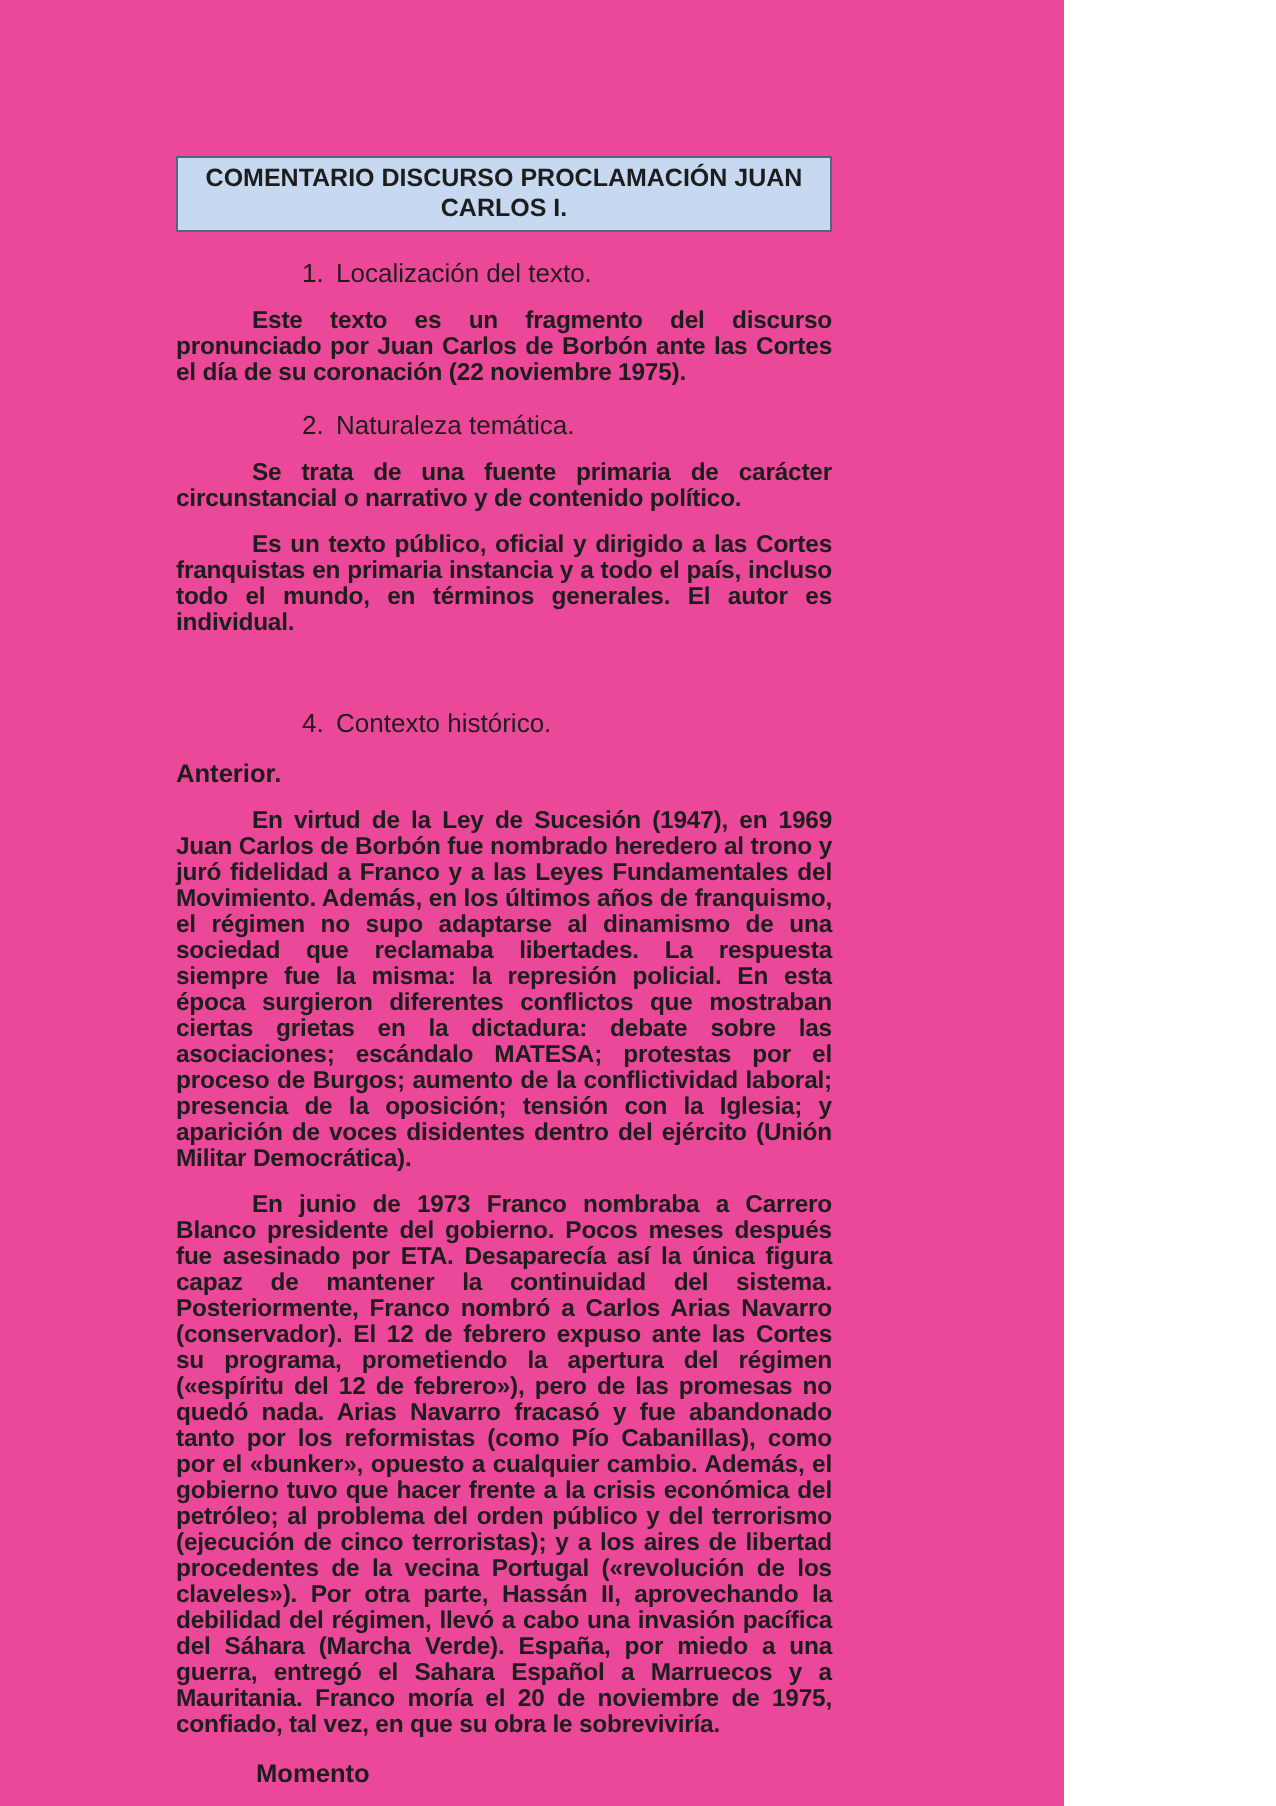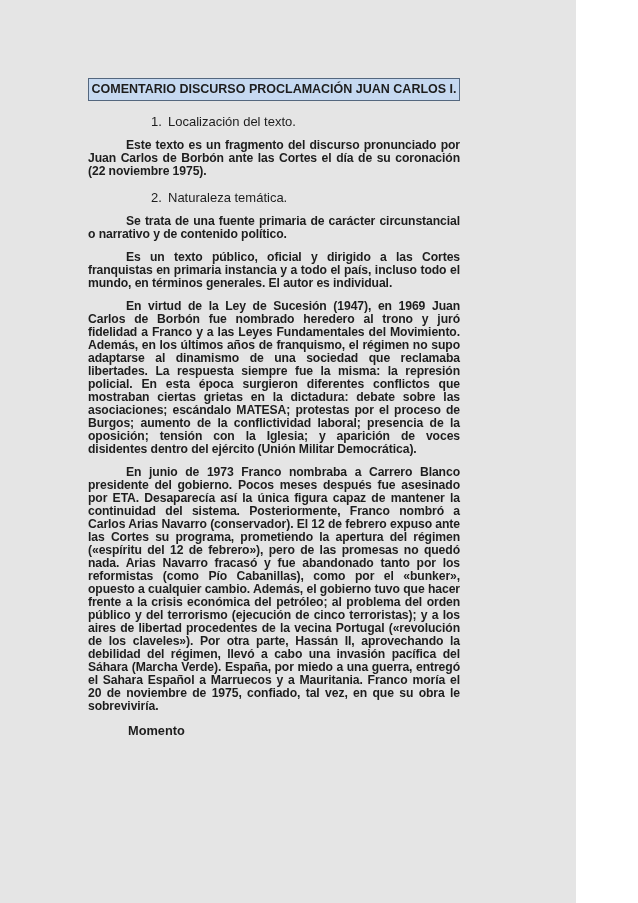--- a/index.html
+++ b/index.html
@@ -9,24 +9,24 @@
   }
   body {
     width: 638px;
     height: 903px;
     overflow: hidden;
     font-family: "Liberation Sans", sans-serif;
     color: #1d1d1d;
   }
   .page {
     box-sizing: border-box;
-    width: 576px;
+    width: 532px;
     height: 903px;
     padding: 78px 116px 0 88px;
-    background: #e5e5e5;
+    background: #ec4899;
   }
   .banner {
     box-sizing: border-box;
     border: 1px solid #54677e;
     background: #c6d9f1;
     text-align: center;
     font-weight: bold;
     font-size: 12.5px;
     line-height: 15px;
     padding: 3px 2px 3px 2px;
@@ -85,21 +85,25 @@
   </p>
   <p class="para">Este texto es un fragmento del discurso pronunciado por Juan Carlos de Borbón ante las Cortes el día de su coronación (22 noviembre 1975).</p>
 
   <p class="num-heading">
     <span class="num">2.</span><span>Naturaleza temática.</span>
   </p>
   <p class="para">Se trata de una fuente primaria de carácter circunstancial o narrativo y de contenido político.</p>
 
   <p class="para">Es un texto público, oficial y dirigido a las Cortes franquistas en primaria instancia y a todo el país, incluso todo el mundo, en términos generales. El autor es individual.</p>
 
+  <p class="num-heading gap-before">
+    <span class="num">4.</span><span>Contexto histórico.</span>
+  </p>
 
+  <p class="subhead">Anterior.</p>
 
   <p class="para">En virtud de la Ley de Sucesión (1947), en 1969 Juan Carlos de Borbón fue nombrado heredero al trono y juró fidelidad a Franco y a las Leyes Fundamentales del Movimiento. Además, en los últimos años de franquismo, el régimen no supo adaptarse al dinamismo de una sociedad que reclamaba libertades. La respuesta siempre fue la misma: la represión policial. En esta época surgieron diferentes conflictos que mostraban ciertas grietas en la dictadura: debate sobre las asociaciones; escándalo MATESA; protestas por el proceso de Burgos; aumento de la conflictividad laboral; presencia de la oposición; tensión con la Iglesia; y aparición de voces disidentes dentro del ejército (Unión Militar Democrática).</p>
 
   <p class="para">En junio de 1973 Franco nombraba a Carrero Blanco presidente del gobierno. Pocos meses después fue asesinado por ETA. Desaparecía así la única figura capaz de mantener la continuidad del sistema. Posteriormente, Franco nombró a Carlos Arias Navarro (conservador). El 12 de febrero expuso ante las Cortes su programa, prometiendo la apertura del régimen («espíritu del 12 de febrero»), pero de las promesas no quedó nada. Arias Navarro fracasó y fue abandonado tanto por los reformistas (como Pío Cabanillas), como por el «bunker», opuesto a cualquier cambio. Además, el gobierno tuvo que hacer frente a la crisis económica del petróleo; al problema del orden público y del terrorismo (ejecución de cinco terroristas); y a los aires de libertad procedentes de la vecina Portugal («revolución de los claveles»). Por otra parte, Hassán II, aprovechando la debilidad del régimen, llevó a cabo una invasión pacífica del Sáhara (Marcha Verde). España, por miedo a una guerra, entregó el Sahara Español a Marruecos y a Mauritania. Franco moría el 20 de noviembre de 1975, confiado, tal vez, en que su obra le sobreviviría.</p>
 
   <p class="subhead momento">Momento</p>
 
 </div>
 
 </body></html>

